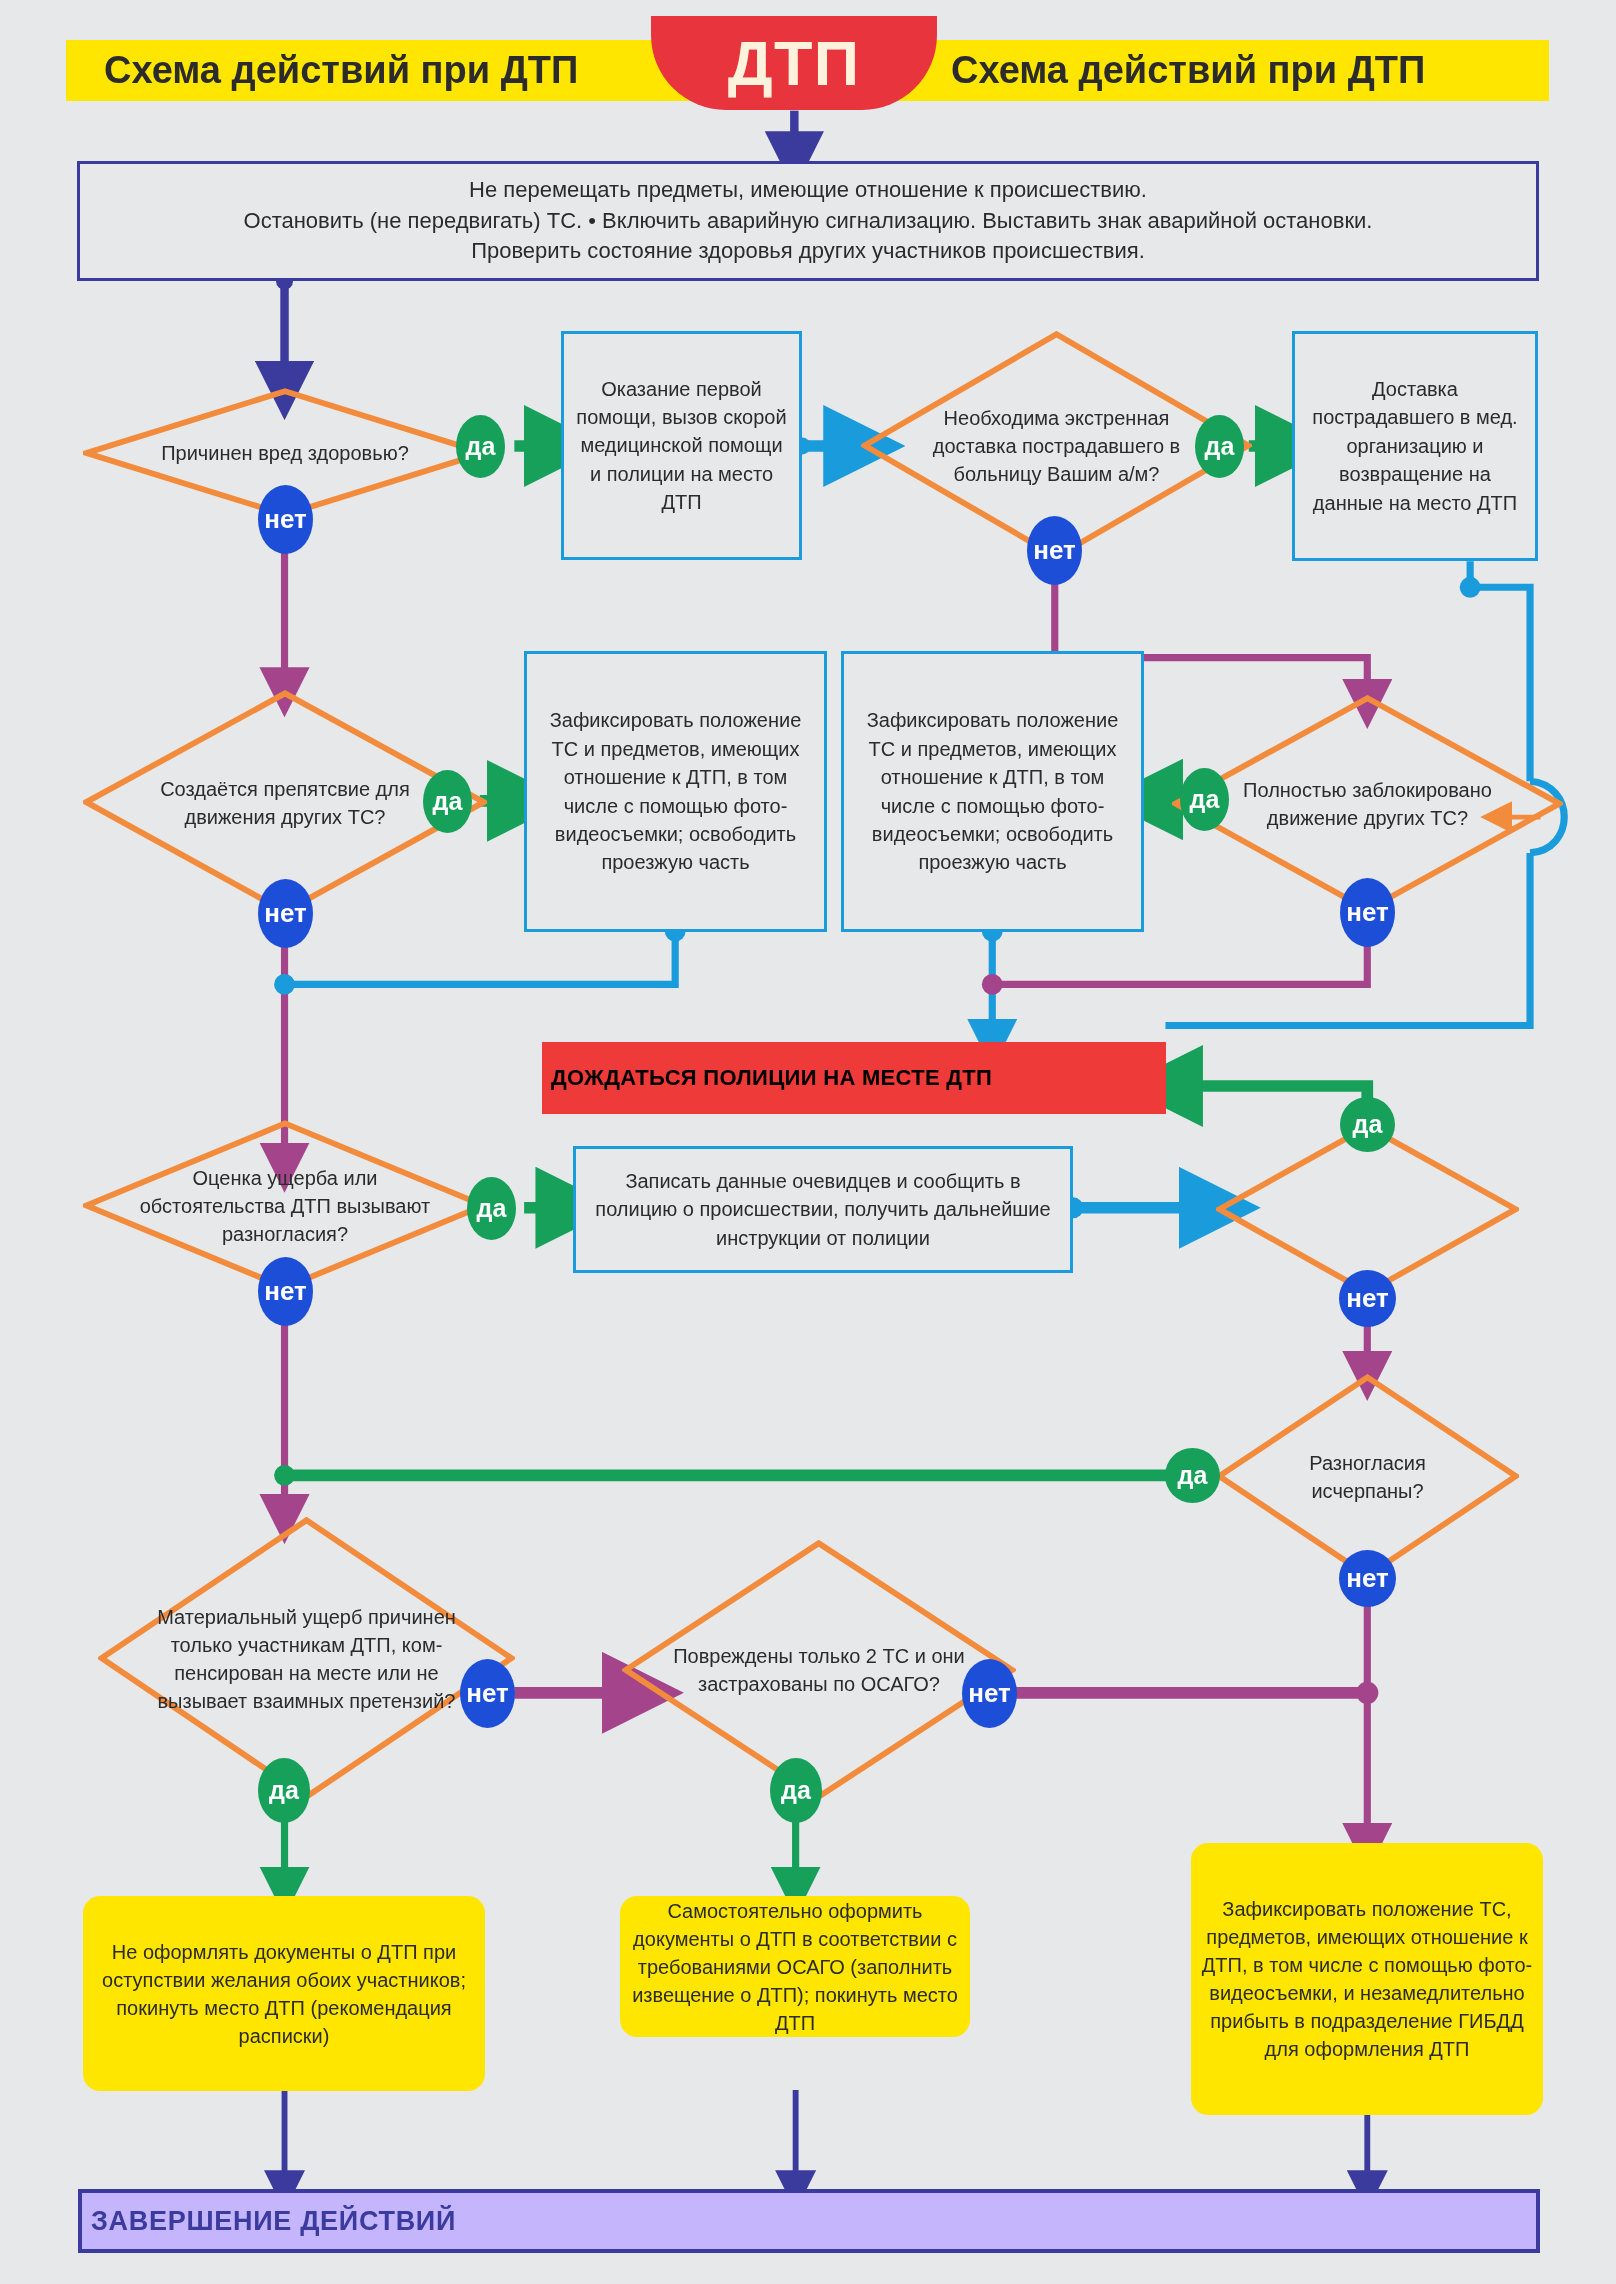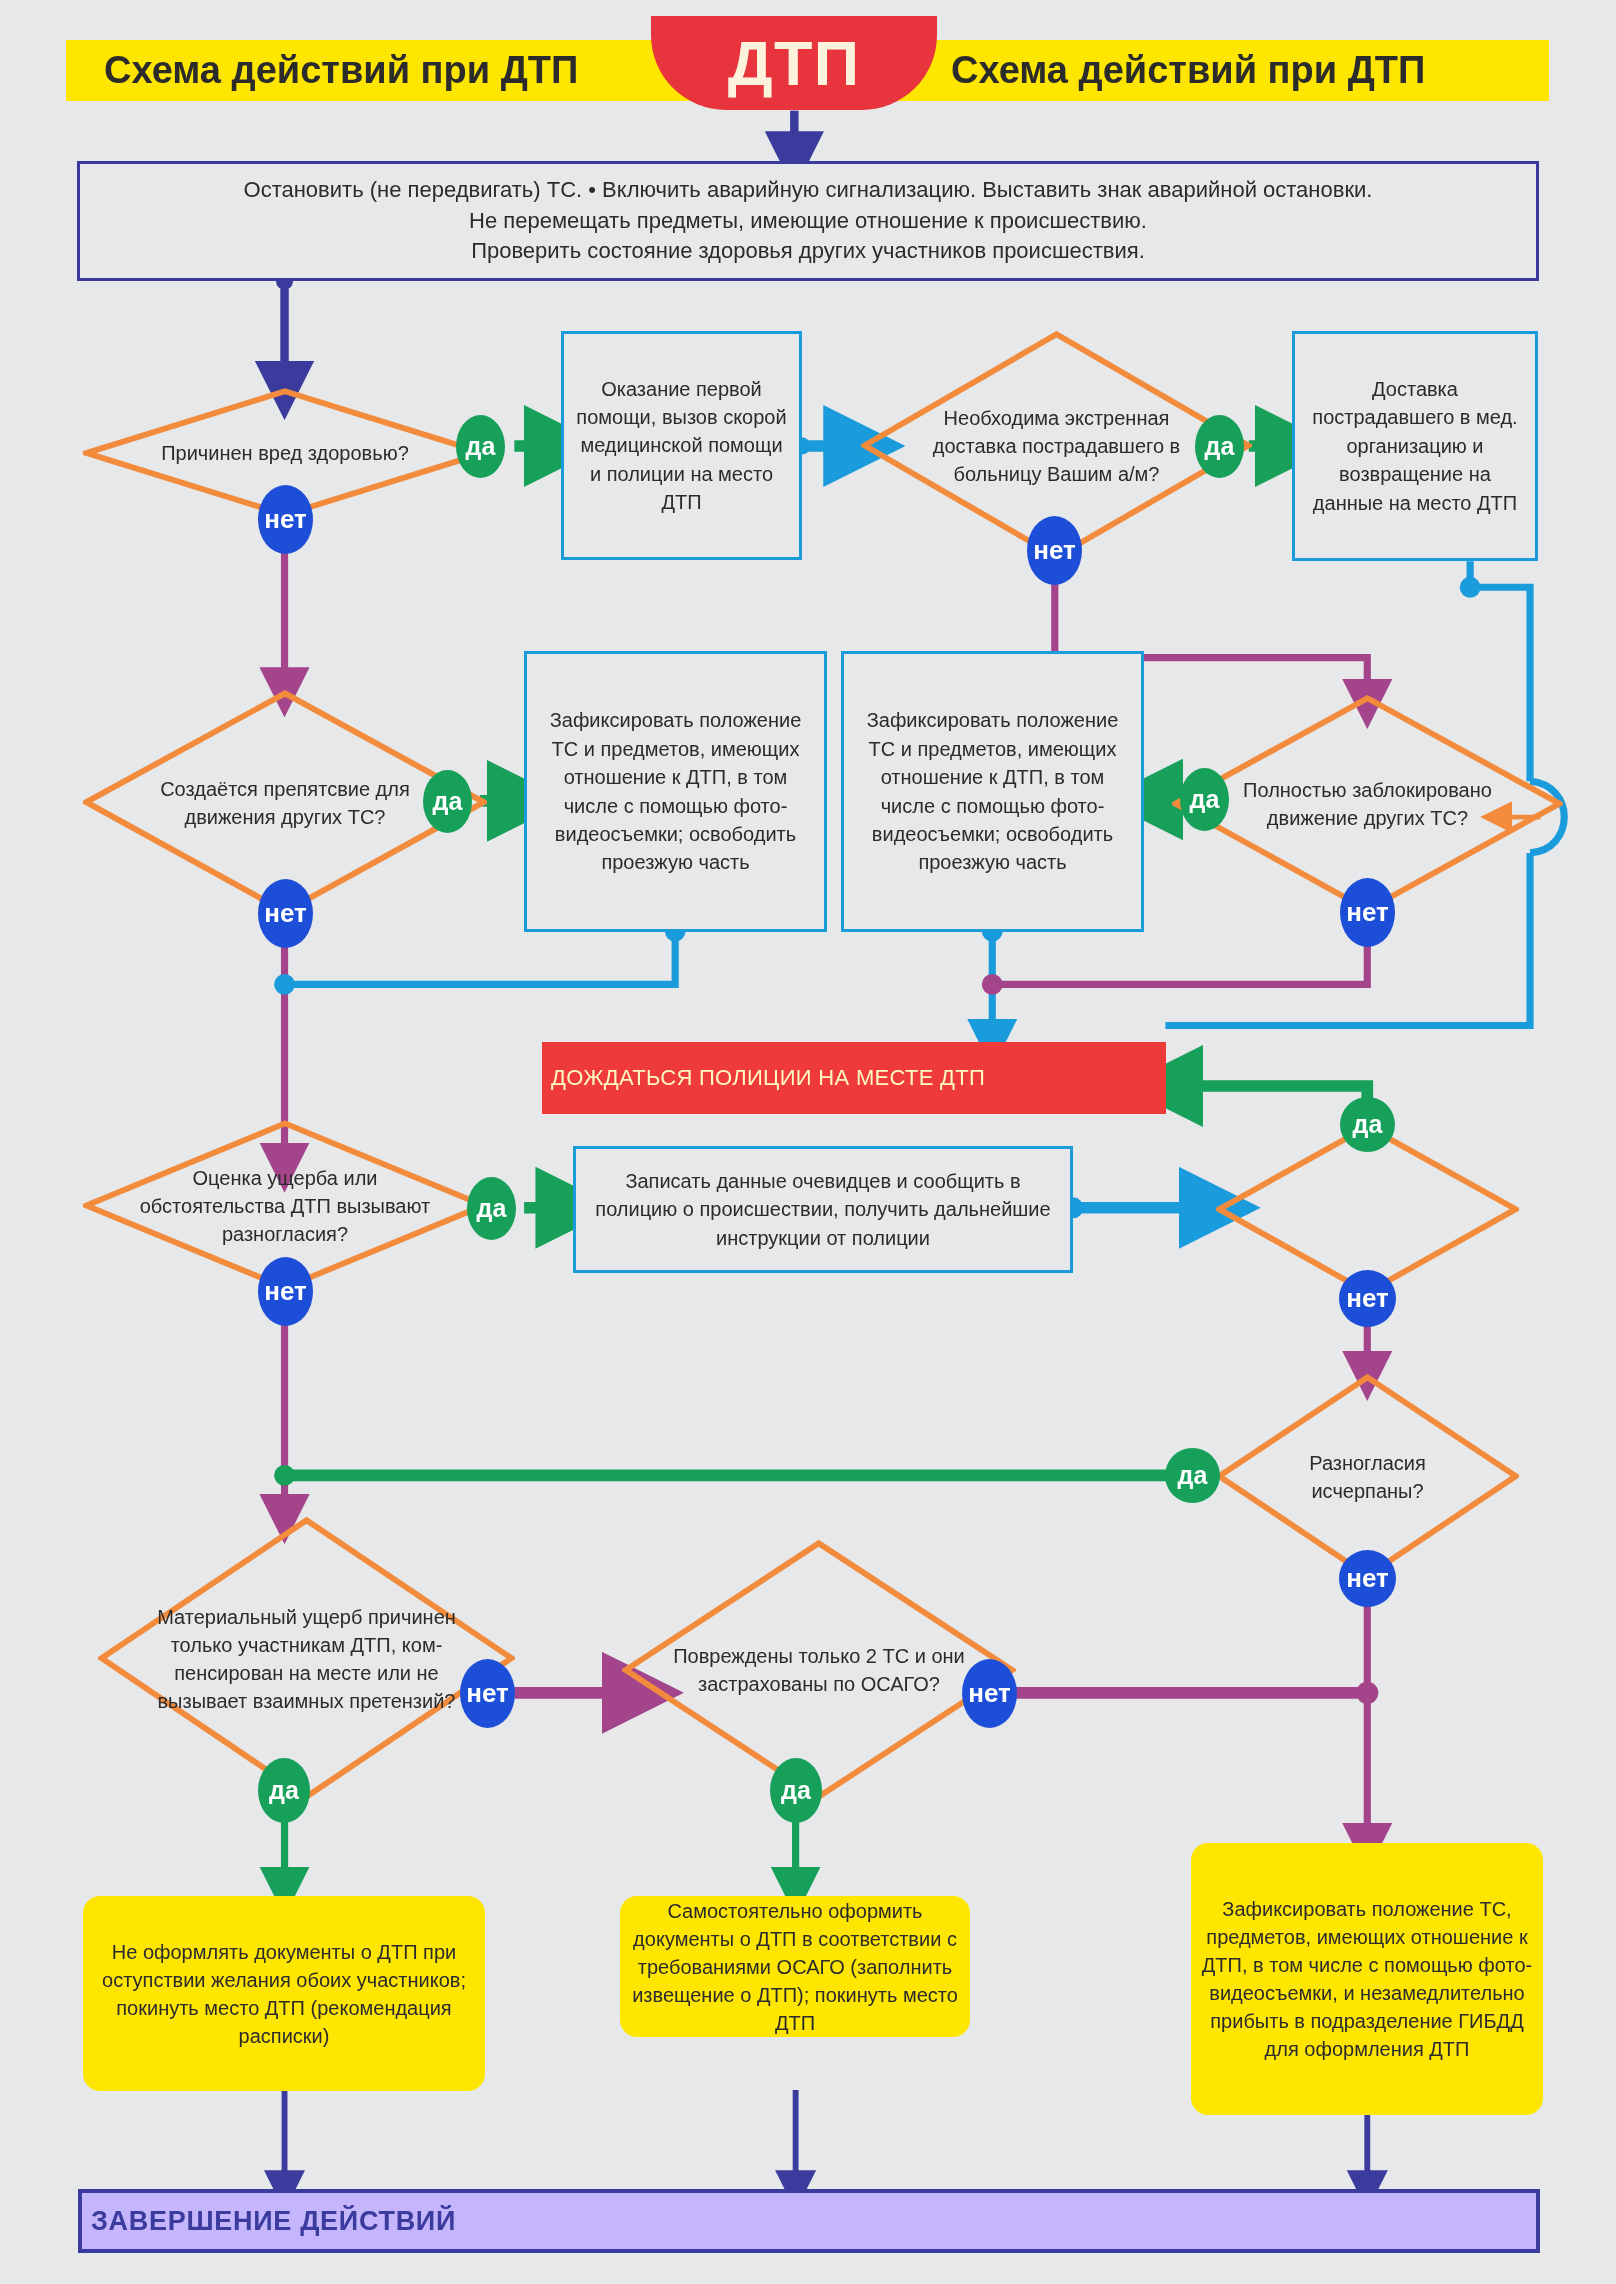--- a/index.html
+++ b/index.html
@@ -28,21 +28,21 @@
     display:flex; align-items:center; justify-content:center;
     font-size:63px; font-weight:700; color:#fdf3dd; letter-spacing:1.3px;
   }
 
   
   .box { position:absolute; display:flex; align-items:center; justify-content:flex-start;
          text-align:center; padding:6.5px 9px; }
   .box-purple { border:3.9px solid #3b3b9e; background:#e6e8ea; font-size:22px; line-height:1.38; }
   .box-blue   { border:3.9px solid #1a9bdc; background:#e6e8ea; font-size:20px; line-height:1.42; }
   .box-yellow { background:#ffe600; font-size:20px; line-height:1.40;border-radius:17px; }
-  .box-red    { background:#ef3a3a; color:#fef9c3; font-weight:400; font-size:22px;
+  .box-red    { background:#ef3a3a; color:#000000; font-weight:700; font-size:22px;
                 letter-spacing:0.3px; }
   .box-finish { border:4.6px solid #3b3b9e; background:#c4b5fd; color:#3b3b9e;
                 font-weight:700; font-size:27px; letter-spacing:0.7px; }
 
   
   .dia { position:absolute; }
   .dia > svg { position:absolute; left:0; top:0; }
   .dia .dia-label {
     position:absolute; left:12%; top:0; width:76%; height:100%;
     display:flex; align-items:center; justify-content:center; text-align:center;
@@ -150,22 +150,22 @@
       <path d="M2100,3248 L2100,3362" stroke="#3b3b9e" stroke-width="9" marker-end="url(#ah-navy)"></path>
     </g>
   </svg>
 
   <div class="hdr-band"></div>
   <div class="hdr-txt hdr-left">Схема действий при ДТП</div>
   <div class="hdr-txt hdr-right">Схема действий при ДТП</div>
   <div class="dtp-badge">ДТП</div>
 
   <div class="box box-purple" style="left:77px; top:161px; width:1462px; height:120px; flex-direction:column; justify-content:center;">
+    <div>Не перемещать предметы, имеющие отношение к происшествию.</div>
     <div>Остановить (не передвигать) ТС. • Включить аварийную сигнализацию.  Выставить знак аварийной остановки.</div>
-    <div>Не перемещать предметы, имеющие отношение к происшествию.</div>
     <div>Проверить состояние здоровья других участников происшествия.</div>
   </div>
 
   <div class="dia" style="left:83px; top:388px; width:404px; height:130px;">
     <svg width="404" height="130" viewBox="0 0 620 200">
         <polygon points="310,5 615,100 310,195 5,100" fill="none" stroke="#f28c3c" stroke-width="9"></polygon>
       </svg>
     <div class="dia-label">Причинен вред здоровью?</div>
   </div>
 

